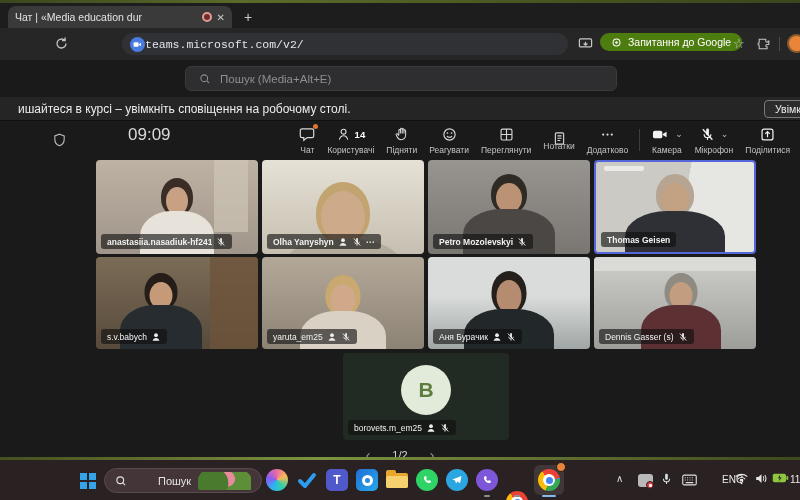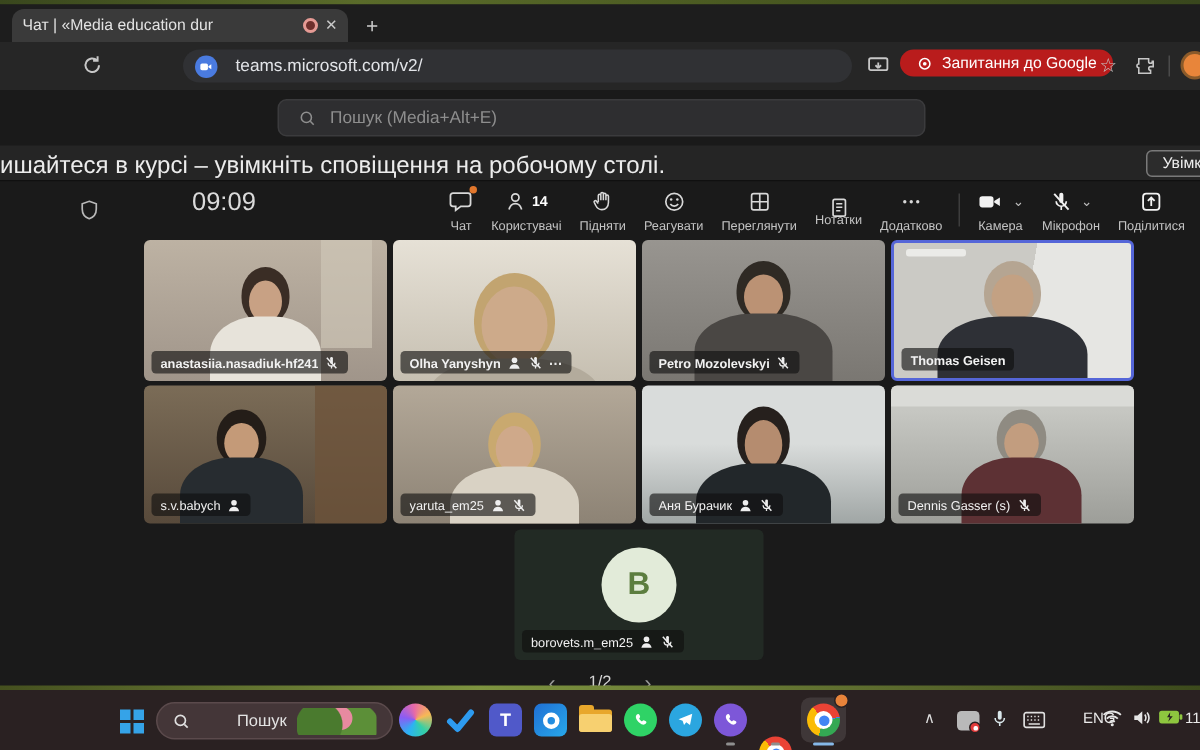--- a/index.html
+++ b/index.html
@@ -18,44 +18,44 @@
   .tab { position:absolute; left:8px; top:3px; width:224px; height:22px; background:#3a3a3a;
     border-radius:8px 8px 0 0; display:flex; align-items:center; gap:5px; padding:0 7px; }
   .tab-title { flex:1; font-size:10.5px; color:#e3e3e3; white-space:nowrap; overflow:hidden; }
   .rec-ring { width:10px; height:10px; border-radius:50%; border:2px solid #e59a94; background:#6e2f2c; flex:none; }
   .tab-close { font-size:10px; color:#c9c9c9; flex:none; }
   .newtab { position:absolute; left:244px; top:6px; font-size:14px; color:#c9c9c9; }
 
   .btoolbar { position:absolute; top:28px; left:0; right:0; height:32px; background:#262626; }
   .reload { position:absolute; left:54px; top:8px; }
   .urlbar { position:absolute; left:122px; top:5px; width:446px; height:22px; border-radius:12px;
-    background:#303134; display:flex; align-items:center; gap:12px; padding:0 8px; }
+    background:#303134; display:flex; align-items:center; gap:0; padding:0 8px;font-family:Liberation Mono, monospace; }
   .site-ic { width:15px; height:15px; border-radius:50%; background:#4a7be0; display:flex;
     align-items:center; justify-content:center; flex:none; }
   .url-text { font-size:11.5px; color:#e2e4e8; white-space:nowrap; }
   .cast-ic { position:absolute; left:578px; top:8px; }
-  .gpill { position:absolute; left:600px; top:5px; height:18px; border-radius:12px; background:#b91c1c;
+  .gpill { position:absolute; left:600px; top:5px; height:18px; border-radius:12px; background:#4d7c0f;
     display:flex; align-items:center; gap:6px; padding:0 11px; }
   .gpill span { font-size:10.5px; color:#fff; white-space:nowrap; }
   .star { position:absolute; left:733px; top:10px; font-size:13px; color:#c7c7c7; line-height:12px; }
   .puzzle { position:absolute; left:757px; top:9px; }
   .bdiv { position:absolute; left:779px; top:9px; width:1px; height:14px; background:#4a4a4a; }
   .bavatar { position:absolute; left:787px; top:6px; width:19px; height:19px; border-radius:50%;
     background:#e8853a; border:2px solid #8a5a2a; }
 
   
   .teams { position:absolute; top:60px; left:0; right:0; height:397px; background:#1a1a1a; }
   .tsearch { position:absolute; left:185px; top:6px; width:432px; height:25px; background:#2e2e30;
     border:1px solid #3b3b3d; border-radius:6px; display:flex; align-items:center; gap:9px;
     padding:0 13px; }
   .tsearch span { font-size:11.5px; color:#8e8e8e; }
 
   .banner { position:absolute; top:37px; left:0; width:800px; height:24px; background:#252525;
     border-bottom:1px solid #101010; }
-  .banner-text { position:absolute; left:0; top:5px; font-size:16px; color:#ececec; white-space:nowrap; }
+  .banner-text { position:absolute; left:18px; top:5px; font-size:12px; color:#ececec; white-space:nowrap; }
   .banner-btn { position:absolute; left:764px; top:3px; height:18px; line-height:16px; padding:0 10px;
     border:1px solid #7a7a7a; border-radius:4px; background:#2c2c2c; color:#eee; font-size:10.5px;
     white-space:nowrap; }
 
   .ctrlbar { position:absolute; top:61px; left:0; right:0; height:38px; }
   .shield { position:absolute; left:52px; top:11px; }
   .timer { position:absolute; left:100px; top:4px; font-size:17px; color:#dadada;padding-left:28px; }
   .ctrl-items { position:absolute; right:4px; top:0; height:38px; display:flex; align-items:center; }
   .citem { display:flex; flex-direction:column; align-items:center; gap:2px; padding:0 6px; }
   .citem .irow { height:17px; display:flex; align-items:center; gap:3px; }

